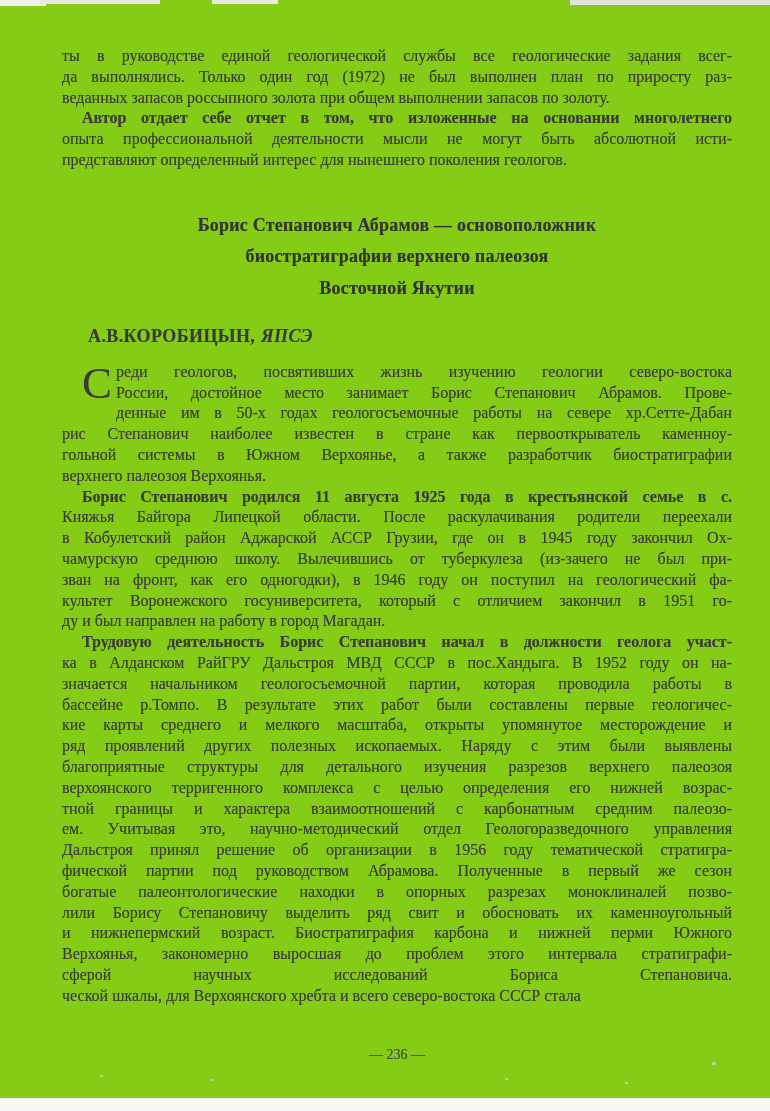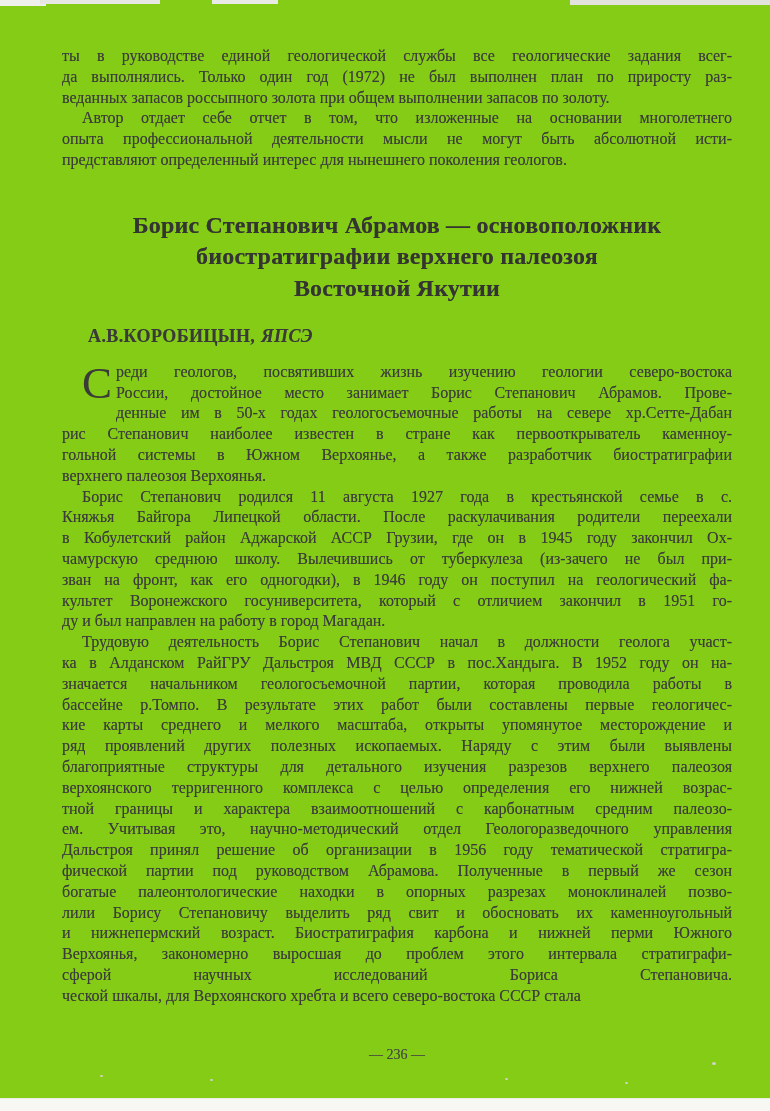--- a/index.html
+++ b/index.html
@@ -15,26 +15,26 @@
   .content{position:absolute;left:62px;top:46px;width:670px;}
   
   .ln{
     font-size:16px;
     line-height:20.8px;height:20.8px;
     text-align:justify;text-align-last:justify;
     overflow:hidden;white-space:normal;
     text-shadow:0 0 .4px rgba(60,60,58,.55);
   }
   .para .ln:last-child{text-align-last:left;}
-  .para.indent .ln:first-child{text-indent:20px;}
+  .para.indent .ln:first-child{text-indent:20px;font-weight:bold;}
   .intro .para{margin:0;}
   
   .title{margin:39px 0 0 0;}
   .title .ln{
-    font-size:24px;font-weight:700;
+    font-size:18px;font-weight:700;
     line-height:31.5px;height:31.5px;
     text-align:center;text-align-last:center;
     color:#343432;letter-spacing:.2px;
     text-shadow:0 0 .5px rgba(52,52,50,.6);
   }
   
   .byline{
     margin:22px 0 0 26px;height:21px;
     font-size:18px;font-weight:700;letter-spacing:.4px;color:#3a3a38;
     text-shadow:0 0 .4px rgba(58,58,56,.5);
@@ -107,21 +107,21 @@
         <div class="para">
           <span class="dropcap">С</span>
           <div class="ln">реди геологов, посвятивших жизнь изучению геологии северо-востока</div>
           <div class="ln">России, достойное место занимает Борис Степанович Абрамов. Прове-</div>
           <div class="ln">денные им в 50-х годах геологосъемочные работы на севере хр.Сетте-Дабан</div>
           <div class="ln">рис Степанович наиболее известен в стране как первооткрыватель каменноу-</div>
           <div class="ln">гольной системы в Южном Верхоянье, а также разработчик биостратиграфии</div>
           <div class="ln">верхнего палеозоя Верхоянья.</div>
         </div>
         <div class="para indent">
-          <div class="ln">Борис Степанович родился 11 августа 1927 года в крестьянской семье в с.</div>
+          <div class="ln">Борис Степанович родился 11 августа 1925 года в крестьянской семье в с.</div>
           <div class="ln">Княжья Байгора Липецкой области. После раскулачивания родители переехали</div>
           <div class="ln">в Кобулетский район Аджарской АССР Грузии, где он в 1945 году закончил Ох-</div>
           <div class="ln">чамурскую среднюю школу. Вылечившись от туберкулеза (из-зачего не был при-</div>
           <div class="ln">зван на фронт, как его одногодки), в 1946 году он поступил на геологический фа-</div>
           <div class="ln">культет Воронежского госуниверситета, который с отличием закончил в 1951 го-</div>
           <div class="ln">ду и был направлен на работу в город Магадан.</div>
         </div>
         <div class="para indent">
           <div class="ln">Трудовую деятельность Борис Степанович начал в должности геолога участ-</div>
           <div class="ln">ка в Алданском РайГРУ Дальстроя МВД СССР в пос.Хандыга. В 1952 году он на-</div>

